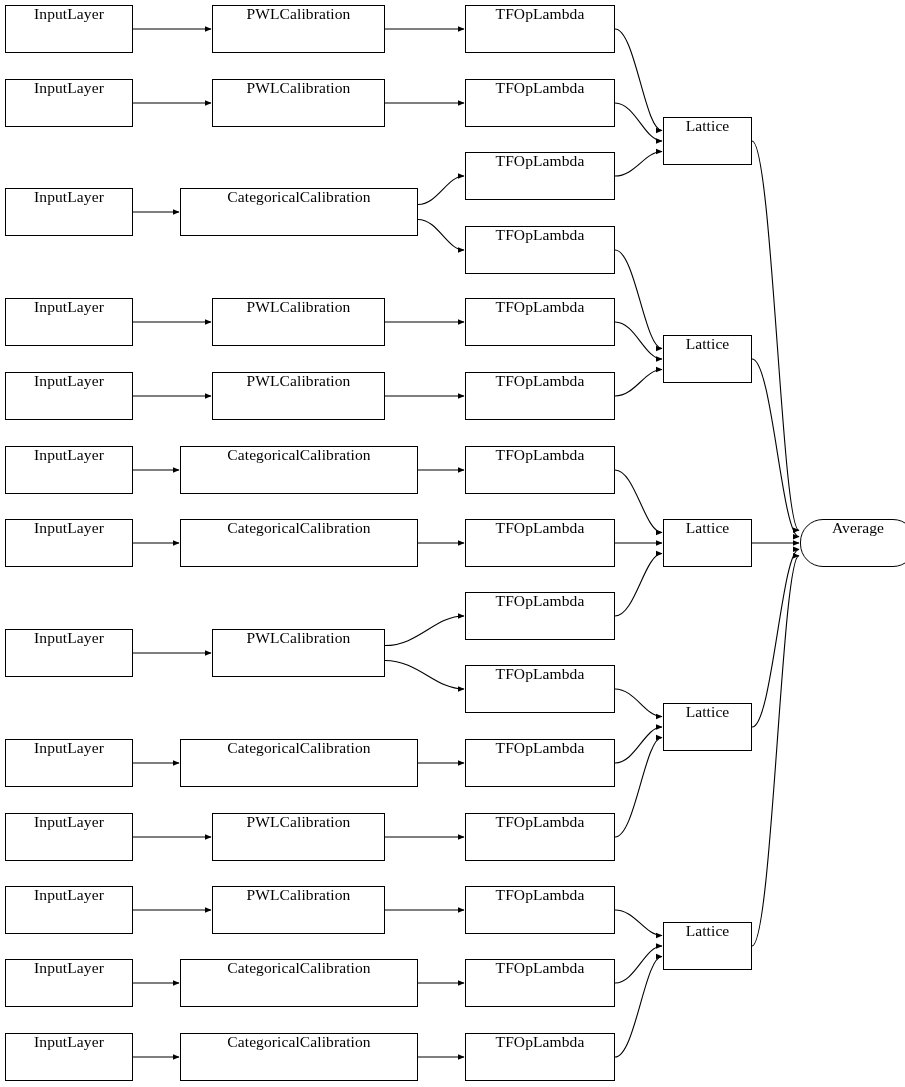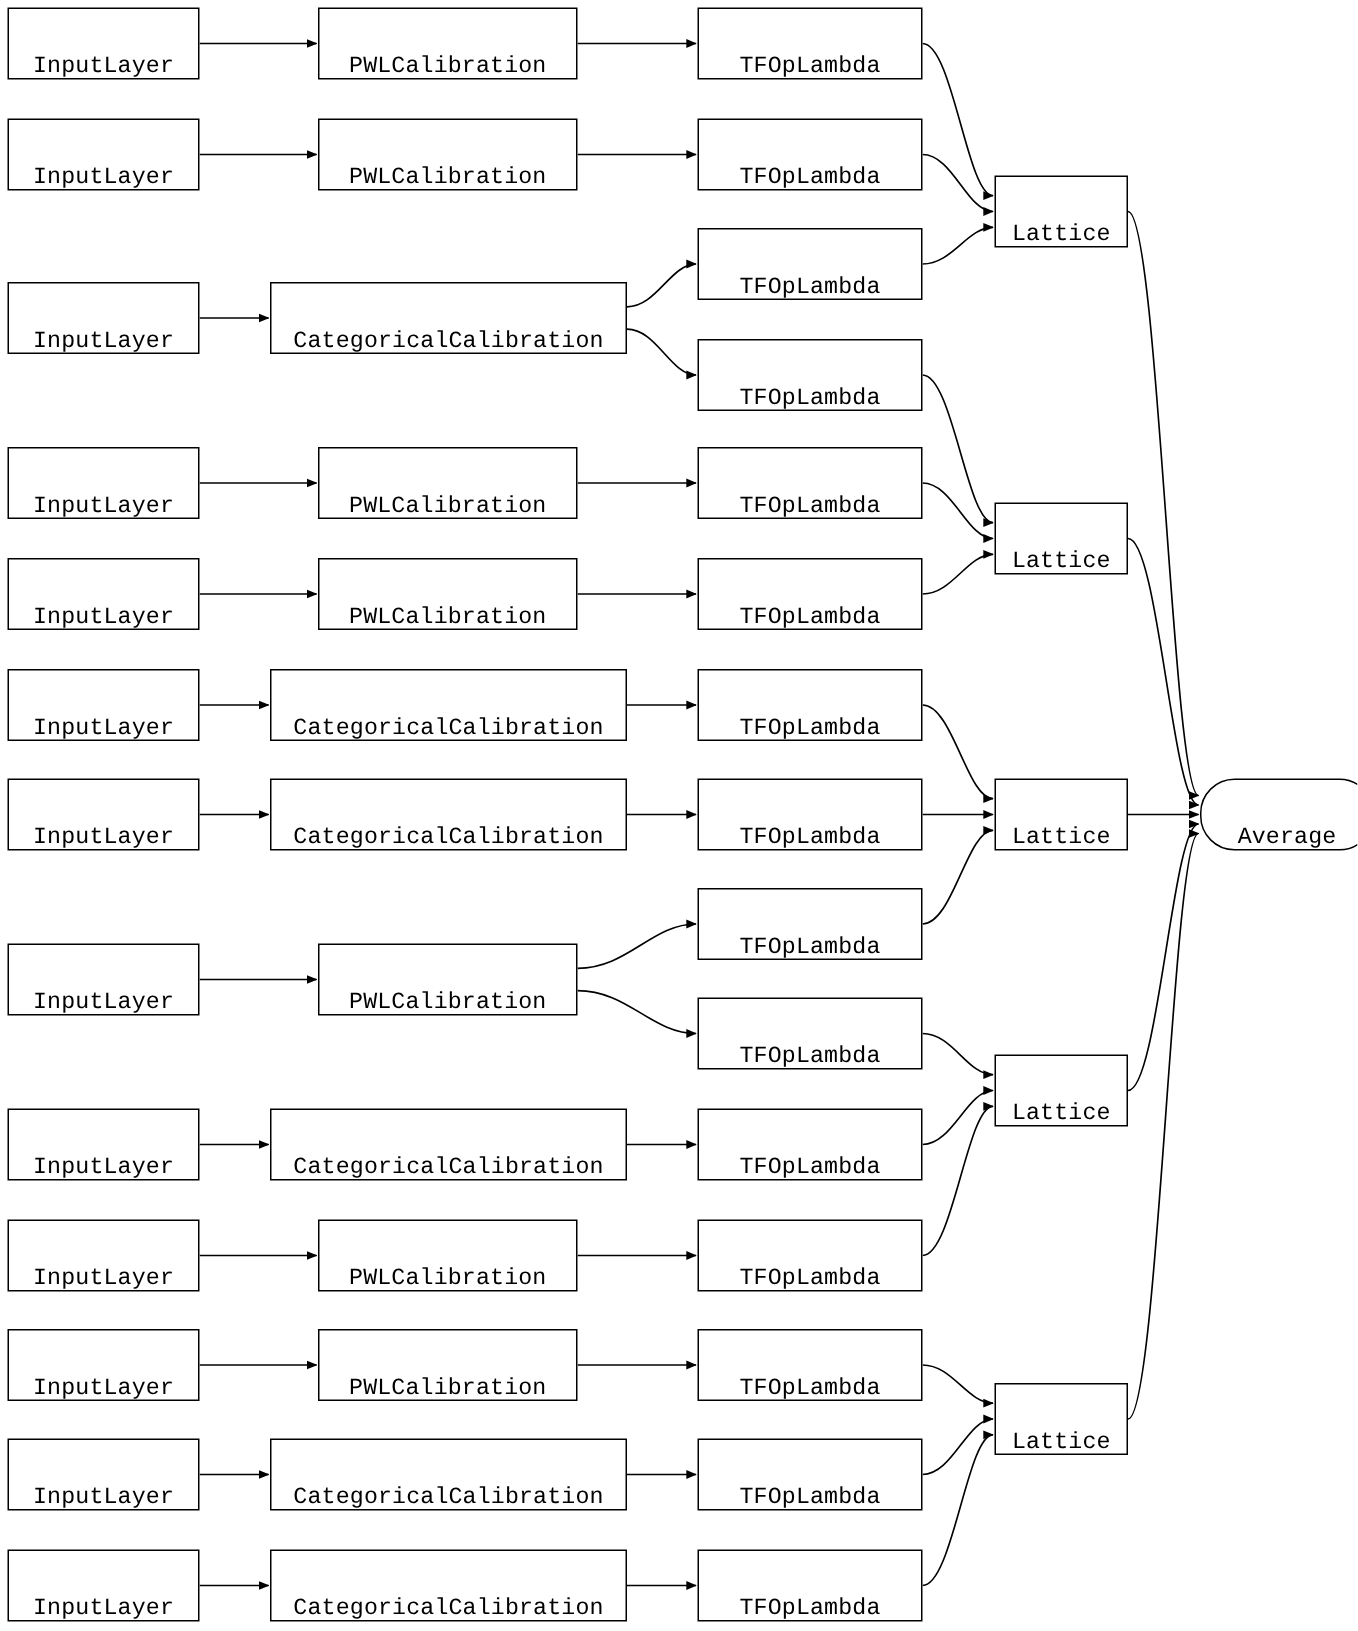--- a/index.html
+++ b/index.html
@@ -1,21 +1,21 @@
 <!DOCTYPE html>
 <html><head>
 <meta charset="utf-8">
 <style>
   html,body{margin:0;padding:0;background:#ffffff;}
   body{font-family:"Liberation Serif","DejaVu Serif",serif;}
   #graph{position:relative;width:905px;height:1087px;background:#ffffff;overflow:hidden;}
   #edges{position:absolute;left:0;top:0;width:905px;height:1087px;pointer-events:none;}
   .node{position:absolute;box-sizing:border-box;border:1px solid #000000;background:#ffffff;
-        display:flex;align-items:flex-end;justify-content:center;color:#000000;
-        font-family:Liberation Mono, monospace;white-space:nowrap;}
+        display:flex;align-items:flex-start;justify-content:center;color:#000000;
+        font-family:Liberation Serif, serif;white-space:nowrap;}
   .node .lbl{font-size:15.5px;line-height:1;letter-spacing:0.1px;}
 </style>
 </head>
 <body>
 
 <div id="graph">
   <svg id="edges" viewBox="0 0 905 1087" xmlns="http://www.w3.org/2000/svg">
       <defs>
         <marker id="ah" viewBox="0 0 10 10" refX="9.2" refY="5" markerWidth="7" markerHeight="7" orient="auto-start-reverse" markerUnits="userSpaceOnUse">
           <path d="M 0 0.8 L 10 5 L 0 9.2 z" fill="#000000"></path>

